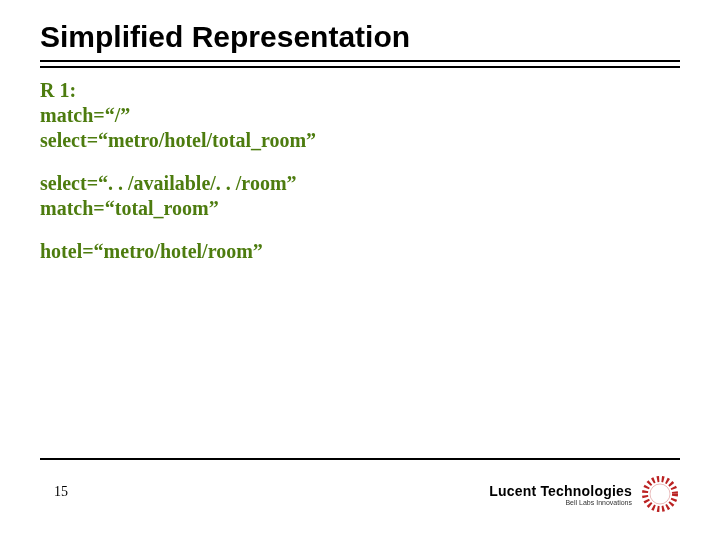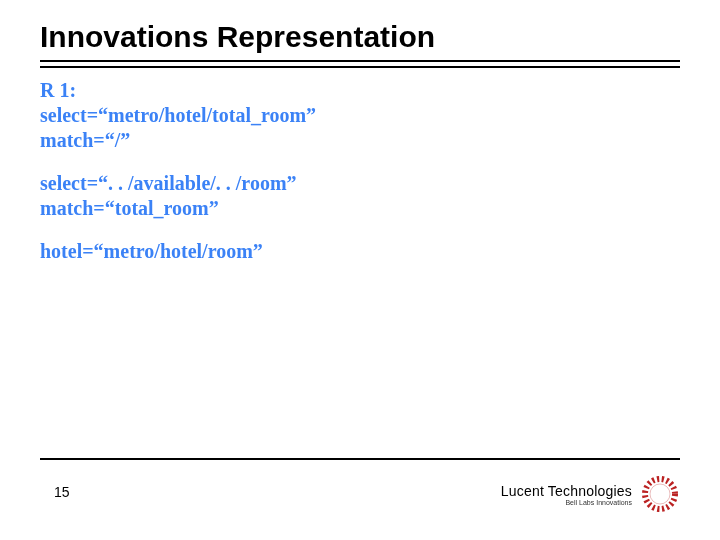--- a/index.html
+++ b/index.html
@@ -1,42 +1,42 @@
 <!DOCTYPE html>
 <html><head>
 <meta charset="utf-8">
 <style>
   * { margin: 0; padding: 0; box-sizing: border-box; }
   html, body { width: 720px; height: 540px; background: #fff; font-family: Georgia, 'Times New Roman', serif; }
   .slide { position: relative; width: 720px; height: 540px; padding: 20px 40px 0 40px; }
   .title { font-family: 'Comic Sans MS', 'Chalkboard SE', cursive, sans-serif; font-weight: bold; font-size: 30px; color: #000; padding-bottom: 4px; }
   .title-rule { height: 8px; border-top: 2px solid #000; border-bottom: 2px solid #000; margin-top: 2px; }
-  .content { margin-top: 10px; font-family: 'Times New Roman', Times, serif; font-size: 20px; font-weight: bold; color: #3b82f6; line-height: 1.25; }
+  .content { margin-top: 10px; font-family: 'Times New Roman', Times, serif; font-size: 20px; font-weight: bold; color: #4d7c0f; line-height: 1.25; }
   .block { margin-bottom: 18px; }
   .footer-rule { position: absolute; left: 40px; right: 40px; bottom: 78px; height: 4px; border-top: 2px solid #000; }
-  .page-num { position: absolute; left: 54px; bottom: 40px; font-family: Liberation Sans, sans-serif; font-size: 14px; color: #000; }
+  .page-num { position: absolute; left: 54px; bottom: 40px; font-family: Liberation Serif, serif; font-size: 14px; color: #000; }
   .logo-wrap { position: absolute; right: 40px; bottom: 26px; display: flex; align-items: center; gap: 8px; }
   .logo-text { text-align: right; }
-  .logo-name { font-family: Arial, sans-serif; font-size: 14px; font-weight: normal; color: #000; letter-spacing: 0.2px; }
+  .logo-name { font-family: Arial, sans-serif; font-size: 14px; font-weight: bold; color: #000; letter-spacing: 0.2px; }
   .logo-tag { font-family: Arial, sans-serif; font-size: 7px; color: #333; }
   .logo-ring { width: 40px; height: 40px; }
 </style>
 </head>
 <body>
 
 <div class="slide">
 
-  <div class="title">Innovations Representation</div>
+  <div class="title">Simplified Representation</div>
   <div class="title-rule"></div>
 
   <div class="content">
     <div class="block">
       <div>R 1:</div>
+      <div>match=“/”</div>
       <div>select=“metro/hotel/total_room”</div>
-      <div>match=“/”</div>
     </div>
     <div class="block">
       <div>select=“. . /available/. . /room”</div>
       <div>match=“total_room”</div>
     </div>
     <div class="block">
       <div>hotel=“metro/hotel/room”</div>
       <div></div>
     </div>
   </div>

